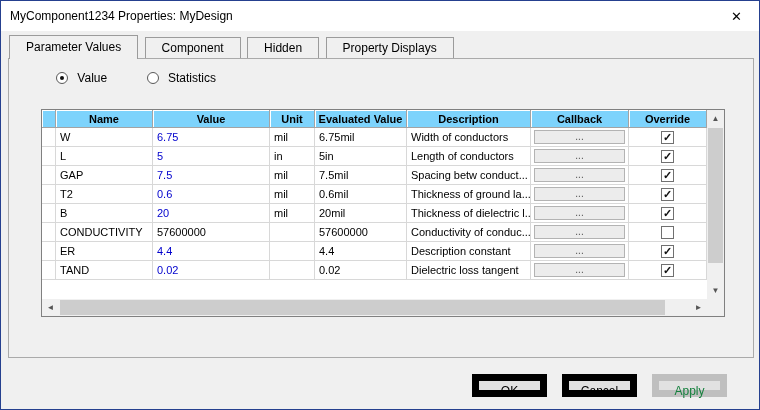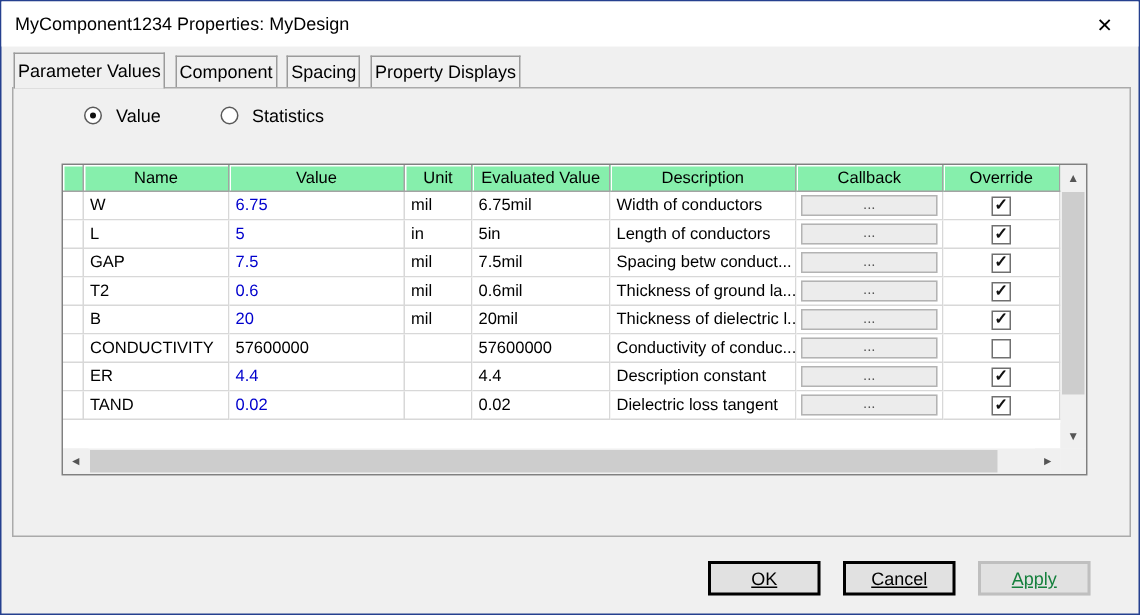--- a/index.html
+++ b/index.html
@@ -11,41 +11,41 @@
   
   .titlebar { position:absolute; top:0; left:0; right:0; height:30px; background:#ffffff;
               display:flex; align-items:center;gap:26px; }
   .title { font-size:12px; color:#000; padding-left:9px; }
   .close-btn { margin-left:auto; width:45px; height:29px; display:flex; align-items:center;
                justify-content:center; font-size:13px; color:#000; cursor:default; }
 
   
   .tabstrip { position:absolute; left:8px; top:34px; height:24px; z-index:3; white-space:nowrap; }
   .tab { display:inline-block; vertical-align:bottom; height:21px; line-height:20px;
-         padding:0 2px; border:1px solid #9b9b9b; border-bottom:none; background:#f0f0f0;
+         padding:0 16px; border:1px solid #9b9b9b; border-bottom:none; background:#f0f0f0;
          margin-right:2px; margin-bottom:1px; font-size:12px; color:#000; }
   .tab.active { height:24px; line-height:22px; margin-bottom:0; }
 
   .panel { position:absolute; left:7px; top:57px; width:746px; height:300px;
            border:1px solid #aaaaaa; background:#f0f0f0; }
 
   
   .radio-row { position:absolute; left:55px; top:67px; z-index:2;text-align:center; }
   .radio-item { display:inline-block; margin-right:35px; font-size:12px; }
   .radio { display:inline-block; width:12px; height:12px; border:1px solid #595959;
            border-radius:50%; background:#fff; position:relative; margin-right:6px;
            vertical-align:-2px; }
   .radio.selected::after { content:""; position:absolute; left:3px; top:3px; width:4px;
            height:4px; border-radius:50%; background:#111; }
 
   
   .grid { position:absolute; left:40px; top:108px; width:684px; height:208px;
           background:#fff; border:1px solid #808080; z-index:2; }
   table { border-collapse:separate; border-spacing:0; table-layout:fixed; width:665px; }
-  th { height:18px; background:#86efac; font-weight:normal; font-size:11px; text-align:center;
+  th { height:18px; background:#7dd3fc; font-weight:bold; font-size:11px; text-align:center;
        border-right:1px solid #a3a3a3; border-bottom:1px solid #a3a3a3;
        box-shadow:inset 1px 1px 0 #ffffff; overflow:hidden; white-space:nowrap; padding:0 2px; }
   td { height:19px; font-size:11px; color:#000; border-right:1px solid #d8d8d8;
        border-bottom:1px solid #d8d8d8; padding:0 4px; overflow:hidden; white-space:nowrap;
        vertical-align:middle; background:#fff; }
   td.c-ov { text-align:center; padding:0; }
   td.c-cb { padding:1px 3px; }
   .cb-btn { height:14px; line-height:12px; text-align:center; font-size:10px; color:#555;
             background:#ececec; border:1px solid #b3b3b3; }
   .checkbox { display:inline-block; width:13px; height:13px; background:#fff;
@@ -64,22 +64,22 @@
   .vscroll .thumb { position:absolute; left:1px; top:18px; width:15px; height:135px; background:#cdcdcd; }
   .hscroll .thumb { position:absolute; top:1px; left:18px; width:605px; height:15px; background:#cdcdcd; }
   .corner { position:absolute; right:0; bottom:0; width:17px; height:17px; background:#f0f0f0; }
 
   
   .show-hidden { position:absolute; left:594px; top:336px; font-size:12px; z-index:2;
                  display:flex; align-items:center; gap:6px; }
 
   
   .btn { position:absolute; top:373px; width:75px; height:23px; background:#e1e1e1;
-         border:2px solid #000000; font-size:12px; text-align:center; line-height:21px;
-         color:#000;text-decoration:underline; }
+         border:7px solid #000000; font-size:12px; text-align:center; line-height:21px;
+         color:#000; }
   #ok { left:471px; }
   #cancel { left:561px; }
   #apply { left:651px; }
   .btn.disabled { color:#15803d; border-color:#bfbfbf; }
 </style>
 </head>
 <body>
 
 <div class="dialog">
 
@@ -88,21 +88,21 @@
     <div class="close-btn">
       <span>✕</span>
     </div>
   </div>
 
   <div class="panel"></div>
 
   <div class="tabstrip">
     <span class="tab active">Parameter Values</span>
     <span class="tab">Component</span>
-    <span class="tab">Spacing</span>
+    <span class="tab">Hidden</span>
     <span class="tab">Property Displays</span>
   </div>
 
   <div class="radio-row">
     <label class="radio-item">
       <span class="radio selected"></span>
       <span>Value</span>
     </label>
     <label class="radio-item">
       <span class="radio"></span>

